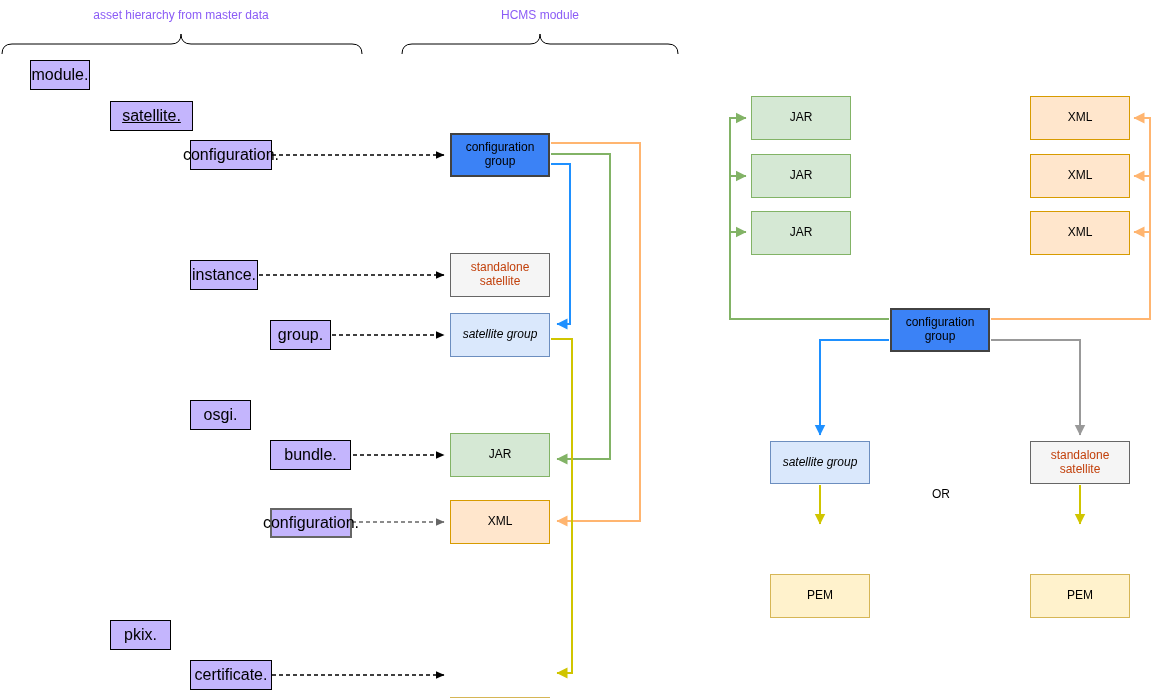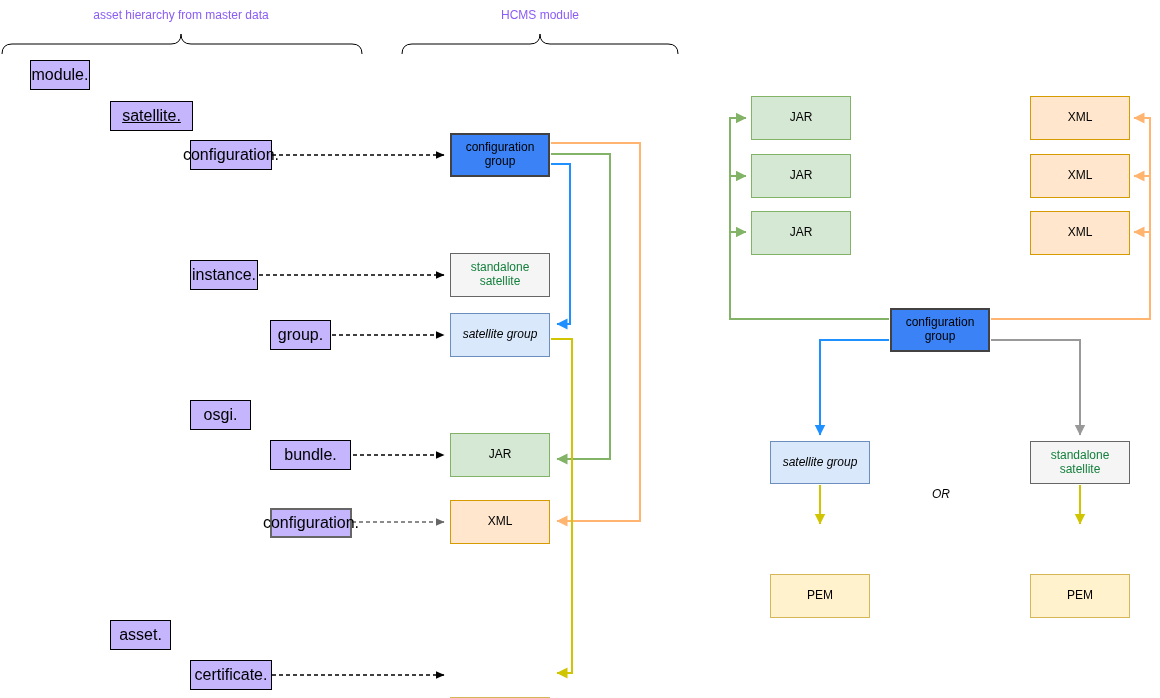--- a/index.html
+++ b/index.html
@@ -17,21 +17,21 @@
     border:1px solid #000; display:flex; align-items:center; justify-content:center;
     white-space:nowrap; height:30px; font-size:16px;
   }
   .lbl.gray-border { border:2px solid #666666; }
   .node {
     position:absolute; box-sizing:border-box; width:100px; height:44px;
     border-radius:0; display:flex; align-items:center; justify-content:center;
     text-align:center; line-height:1.15; padding:2px 4px; font-size:12px;
   }
   .node-white  { background:#3b82f6; border:2px solid var(--node_white_border,#424242); }
-  .node-gray   { background:var(--node_gray_fill,#f5f5f5);  border:1px solid var(--node_gray_border,#666666); color:#15803d; }
+  .node-gray   { background:var(--node_gray_fill,#f5f5f5);  border:1px solid var(--node_gray_border,#666666); color:#c2410c; }
   .node-blue   { background:var(--node_blue_fill,#dae8fc);  border:1px solid var(--node_blue_border,#6c8ebf);font-style:italic; }
   .node-green  { background:var(--node_green_fill,#d5e8d4); border:1px solid var(--node_green_border,#82b366); }
   .node-orange { background:var(--node_orange_fill,#ffe6cc);border:1px solid var(--node_orange_border,#d79b00); }
   .node-yellow { background:var(--node_yellow_fill,#fff2cc);border:1px solid var(--node_yellow_border,#d6b656);margin-top:44px; }
   .or-label { position:absolute; transform:translate(-50%,-50%); font-size:12px; }
   svg.wires { position:absolute; left:0; top:0; pointer-events:none; }
   .edge  { fill:none; stroke-width:2; }
   .dash  { fill:none; stroke-width:1.3; stroke:#000; stroke-dasharray:4 3; }
   .dash.gray { stroke:#666666; }
   .brace { fill:none; stroke:#000; stroke-width:1; }
@@ -105,21 +105,21 @@
   <div class="title" style="left:540px; top:8px;">HCMS module</div>
 
   <div class="lbl" style="left:30px;  top:60px;  width:60px;">module.</div>
   <div class="lbl" style="left:110px; top:101px; width:83px;text-decoration:underline;">satellite.</div>
   <div class="lbl" style="left:190px; top:140px; width:82px;">configuration.</div>
   <div class="lbl" style="left:190px; top:260px; width:68px;">instance.</div>
   <div class="lbl" style="left:270px; top:320px; width:61px;">group.</div>
   <div class="lbl" style="left:190px; top:400px; width:61px;">osgi.</div>
   <div class="lbl" style="left:270px; top:440px; width:81px;">bundle.</div>
   <div class="lbl gray-border" style="left:270px; top:508px; width:82px;">configuration.</div>
-  <div class="lbl" style="left:110px; top:620px; width:61px;">asset.</div>
+  <div class="lbl" style="left:110px; top:620px; width:61px;">pkix.</div>
   <div class="lbl" style="left:190px; top:660px; width:82px;">certificate.</div>
 
   <div class="node node-white" style="left:450px; top:133px;">configuration group</div>
   <div class="node node-gray" style="left:450px; top:253px;">standalone satellite</div>
   <div class="node node-blue" style="left:450px; top:313px;">satellite group</div>
   <div class="node node-green" style="left:450px; top:433px;">JAR</div>
   <div class="node node-orange" style="left:450px; top:500px;">XML</div>
   <div class="node node-yellow" style="left:450px; top:653px;">PEM</div>
 
   <div class="node node-green" style="left:751px; top:96px;">JAR</div>
@@ -128,18 +128,18 @@
 
   <div class="node node-orange" style="left:1030px; top:96px;">XML</div>
   <div class="node node-orange" style="left:1030px; top:154px;">XML</div>
   <div class="node node-orange" style="left:1030px; top:211px;">XML</div>
 
   <div class="node node-white" style="left:890px; top:308px;">configuration group</div>
 
   <div class="node node-blue" style="left:770px; top:441px; height:43px;">satellite group</div>
   <div class="node node-gray" style="left:1030px; top:441px; height:43px;">standalone satellite</div>
 
-  <div class="or-label" style="left:941px; top:494px;font-style:italic;">OR</div>
+  <div class="or-label" style="left:941px; top:494px;">OR</div>
 
   <div class="node node-yellow" style="left:770px;  top:530px;">PEM</div>
   <div class="node node-yellow" style="left:1030px; top:530px;">PEM</div>
 
 </div>
 
 </body></html>

